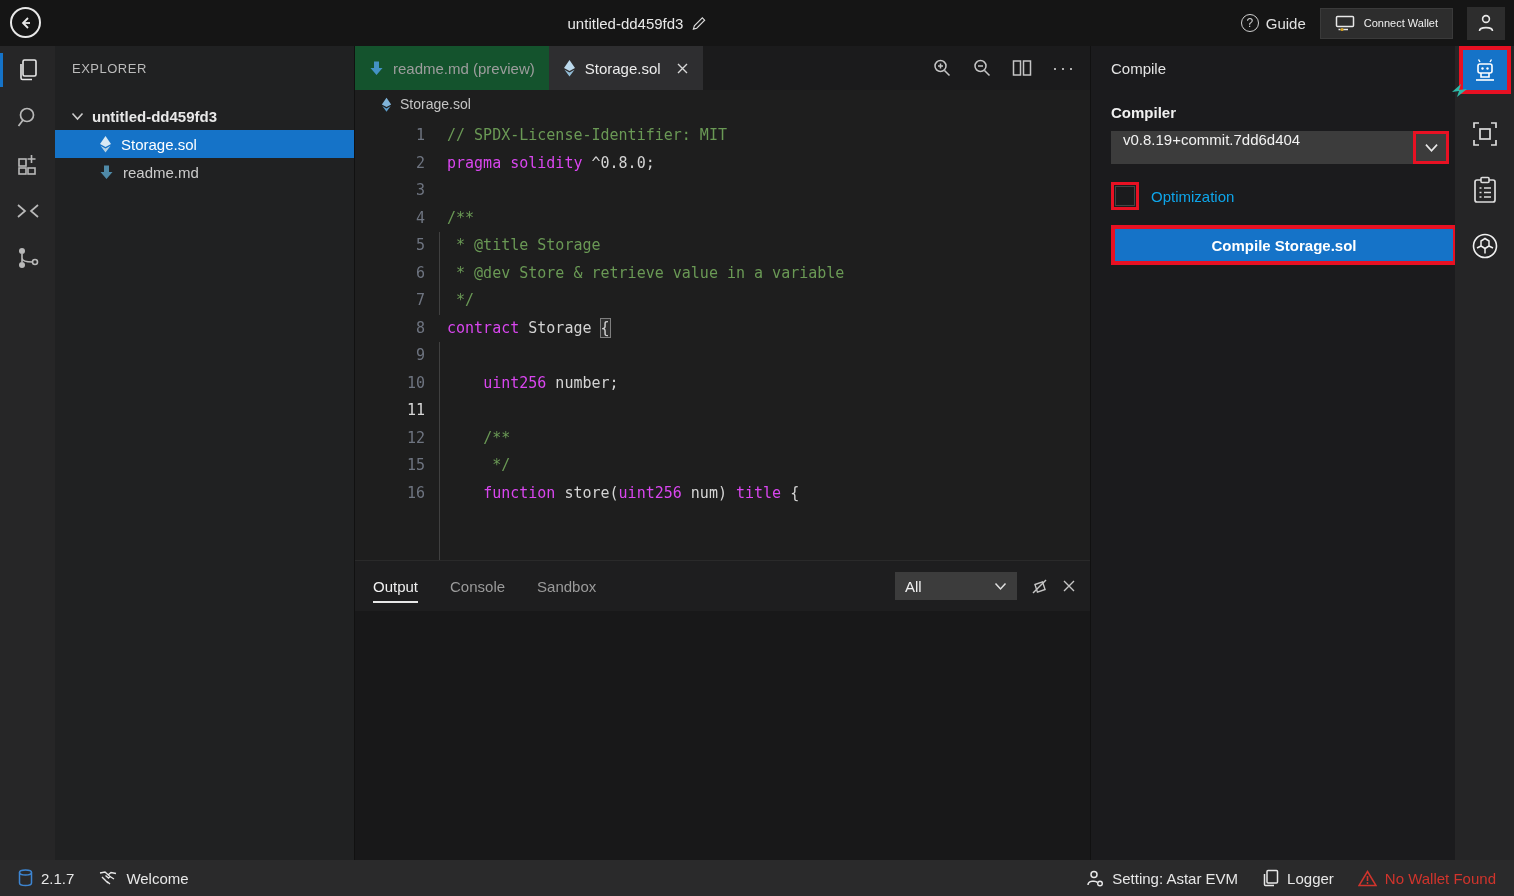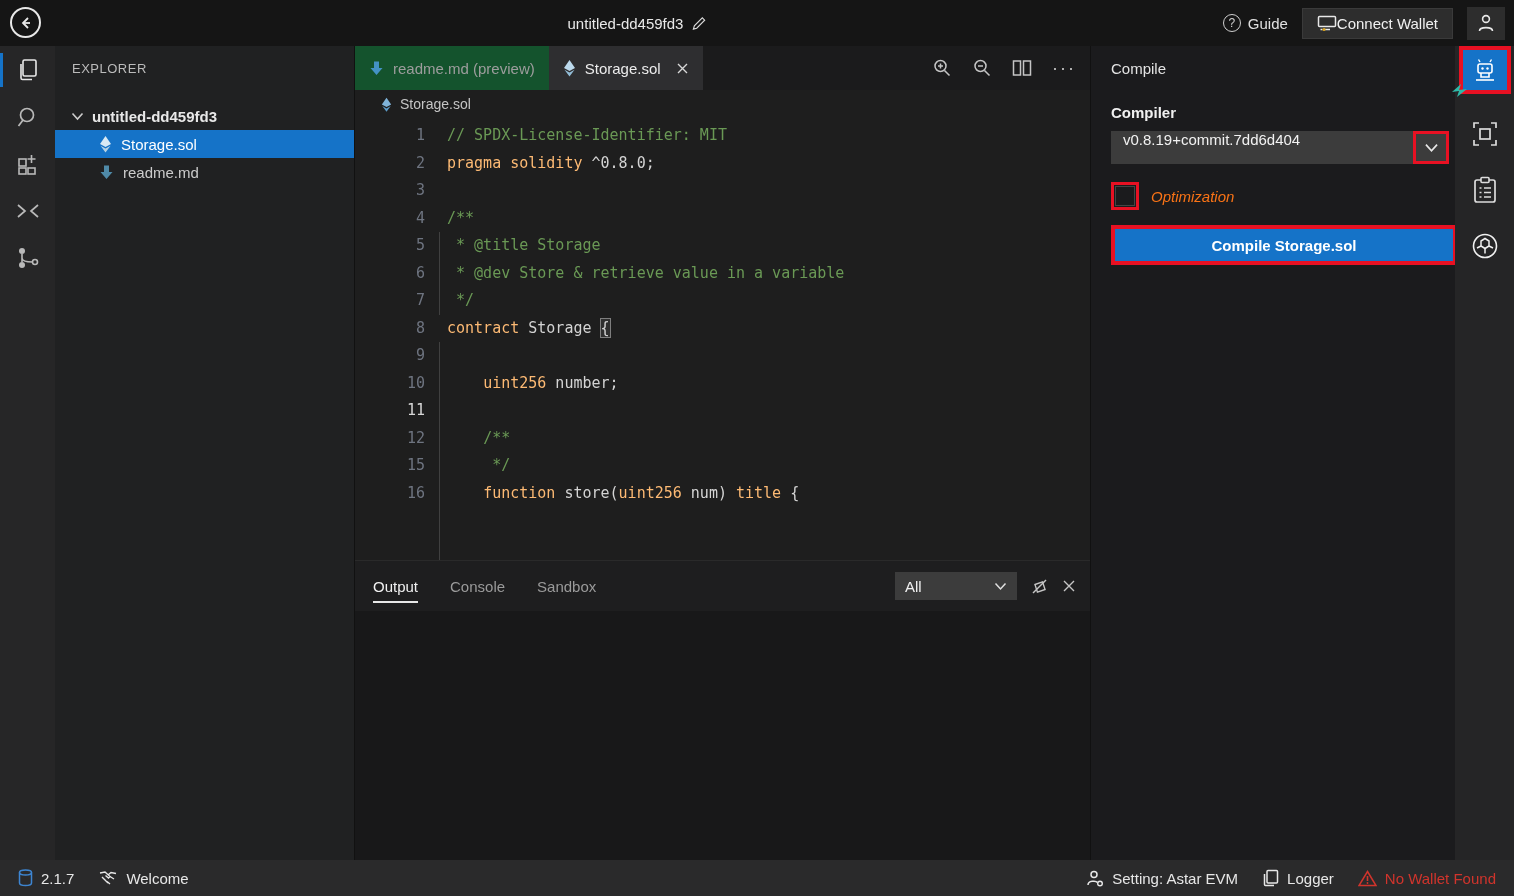--- a/index.html
+++ b/index.html
@@ -10,22 +10,22 @@
   
   .topbar { height:46px; background:#151515; position:relative; display:flex; align-items:center; flex:0 0 46px; }
   .back-btn { position:absolute; left:10px; top:7px; width:31px; height:31px; border:2px solid #e8e8e8;
     border-radius:50%; display:flex; align-items:center; justify-content:center; cursor:pointer; }
   .window-title { position:absolute; left:637px; top:0; height:46px; transform:translateX(-50%);
     display:flex; align-items:center; gap:8px; font-size:15px; color:#e8e8e8; }
   .topbar-right { position:absolute; right:9px; top:0; height:46px; display:flex; align-items:center; gap:14px; }
   .guide { display:flex; align-items:center; gap:7px; font-size:15px; color:#e0e0e0; cursor:pointer; }
   .q-circle { width:18px; height:18px; border:1.5px solid #cfcfcf; border-radius:50%; font-size:12px;
     display:flex; align-items:center; justify-content:center; color:#cfcfcf; }
-  .wallet-btn { height:31px; background:#2d2d2d; border:1px solid #3a3a3a; color:#f0f0f0; font-size:15px;
-    display:flex; align-items:center; padding:0 14px; cursor:pointer; }
+  .wallet-btn { height:31px; background:#2d2d2d; border:1px solid #3a3a3a; color:#f0f0f0; font-size:11px;
+    display:flex; align-items:center; gap:9px; padding:0 14px; cursor:pointer; }
   .avatar-box { width:38px; height:33px; background:#2d2d2d; display:flex; align-items:center; justify-content:center; cursor:pointer; }
 
   
   .main { flex:1; display:flex; min-height:0; }
 
   .actbar { width:55px; background:#262627; display:flex; flex-direction:column; align-items:center;
     padding-top:9px; gap:17px; flex:0 0 55px; }
   .act-icon { width:30px; height:30px; display:flex; align-items:center; justify-content:center;
     color:#c5c5c5; cursor:pointer; position:relative; }
   .act-icon.active-left::before { content:""; position:absolute; left:-13px; top:-2px; width:3px; height:34px; background:#1573c8; }
@@ -51,21 +51,21 @@
 
   .breadcrumb { height:28px; display:flex; align-items:center; gap:8px; padding-left:26px; font-size:14px;
     color:#c5c5c5; flex:0 0 28px; }
 
   .code-area { flex:1; position:relative; overflow:hidden; font-family:"DejaVu Sans Mono", monospace;
     font-size:15px; padding-top:4px; }
   .code-line { height:27.5px; line-height:27.5px; display:flex; white-space:pre; }
   .line-num { width:70px; text-align:right; color:#6e7480; flex:0 0 70px; }
   .line-num.active { color:#d7d7d7; }
   .line-text { padding-left:22px; color:#d4d4d4; }
-  .tok-cm { color:#6a9955; } .tok-kw { color:#fdba74; } .tok-pl { color:#d4d4d4; }
+  .tok-cm { color:#6a9955; } .tok-kw { color:#d946ef; } .tok-pl { color:#d4d4d4; }
   .tok-brk { color:#d4d4d4; outline:1px solid #7e7e7e; background:rgba(255,255,255,.08); }
   .indent-guide { position:absolute; left:84px; width:1px; background:#404040; }
 
   .bottom-panel { height:300px; flex:0 0 300px; border-top:1px solid #2a2a2a; display:flex; flex-direction:column; background:#1a1a1b; }
   .bp-strip { height:50px; flex:0 0 50px; background:#1e1e1f; display:flex; align-items:center; padding-left:18px; position:relative; }
   .bp-tab { font-size:15px; color:#9a9a9a; margin-right:32px; cursor:pointer; position:relative; height:50px;
     display:flex; align-items:center; }
   .bp-tab.active { color:#f0f0f0; }
   .bp-tab.active::after { content:""; position:absolute; left:0; right:0; bottom:8px; height:2px; background:#e7e7e7; }
   .bp-right { position:absolute; right:14px; display:flex; align-items:center; gap:14px; }
@@ -79,21 +79,21 @@
   .cp-header { height:44px; flex:0 0 44px; display:flex; align-items:center; padding-left:20px; font-size:15px; color:#e3e3e3; }
   .cp-body { padding:14px 20px 0 20px; }
   .cp-label { font-size:15px; font-weight:bold; color:#f0f0f0; margin-bottom:10px; }
   .compiler-select { position:relative; width:338px; height:33px; background:#3c3c3c; display:flex; align-items:flex-start;
     font-size:15px; color:#f2f2f2; cursor:pointer; padding-left:12px; }
   .sel-chev-annot { position:absolute; right:0; top:0; width:36px; height:33px; border:3px solid #e81123;
     display:flex; align-items:center; justify-content:center; }
   .opt-row { margin-top:18px; display:flex; align-items:center; gap:12px; }
   .chk-annot { width:28px; height:28px; border:3px solid #e81123; display:flex; align-items:center; justify-content:center; }
   .checkbox { width:20px; height:20px; background:#1b1b1d; border:1px solid #454545; cursor:pointer; }
-  .opt-label { font-size:15px; color:#f97316;font-style:italic; }
+  .opt-label { font-size:15px; color:#0ea5e9; }
   .btn-annot { margin-top:15px; width:346px; border:4px solid #e81123; }
   .compile-btn { width:100%; height:32px; background:#1573c8; color:#ffffff; font-size:15px; font-weight:bold;
     border:none; cursor:pointer; display:flex; align-items:center; justify-content:center; font-family:"Liberation Sans",sans-serif; }
 
   .actbar-right { width:59px; flex:0 0 59px; background:#252526; display:flex; flex-direction:column; align-items:center; }
   .rb-active-annot { margin-top:0; width:52px; height:48px; border:4px solid #e81123; position:relative; }
   .rb-active { width:100%; height:100%; background:#1573c8; display:flex; align-items:center; justify-content:center; cursor:pointer; }
   .send-badge { position:absolute; left:-12px; bottom:-8px; color:#2fb9a8; }
   .rb-icon { width:32px; height:32px; margin-top:24px; display:flex; align-items:center; justify-content:center;
     color:#dcdcdc; cursor:pointer; }

